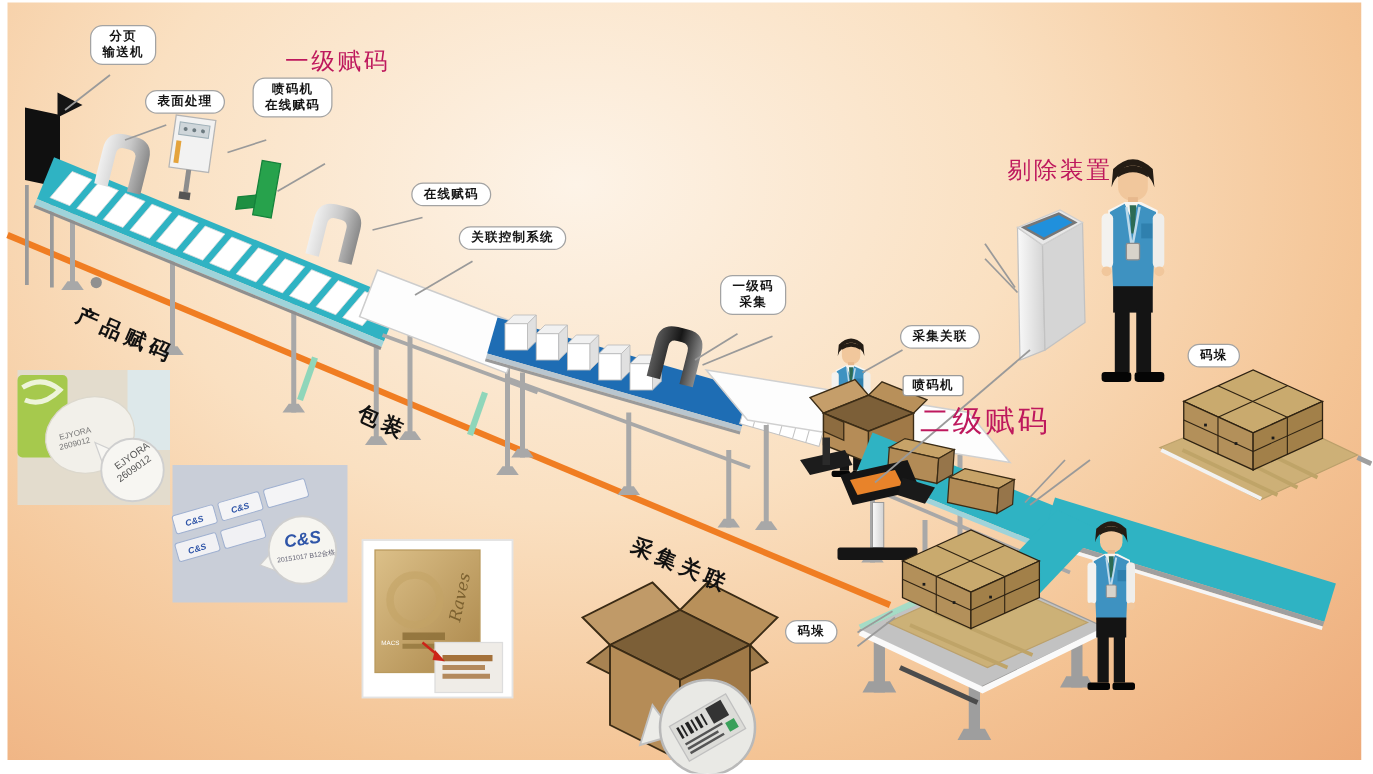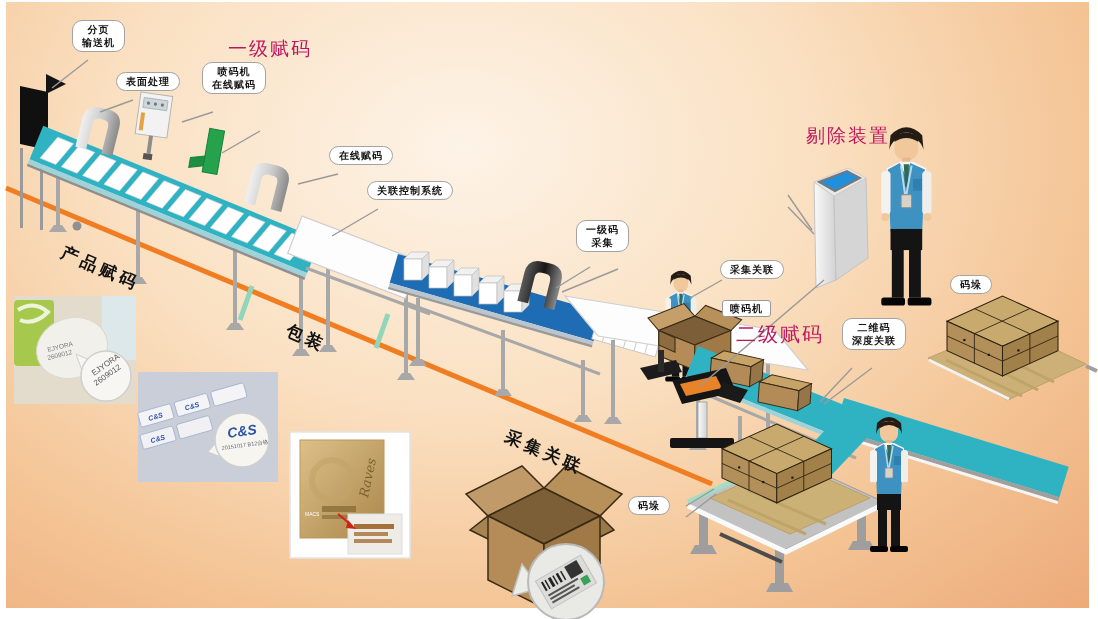--- a/index.html
+++ b/index.html
@@ -6,21 +6,21 @@
   .canvas{position:relative;width:1098px;height:619px;background:#ffffff;overflow:hidden;
           font-family:"Liberation Sans","DejaVu Sans",sans-serif;}
   .bg{position:absolute;left:6px;top:2px;right:9px;bottom:11px;
       background:radial-gradient(ellipse at 42% 24%, #fdf3e7 0%, #fae0c1 40%, #f4c495 72%, #edaa79 100%);}
   svg.scene{position:absolute;left:0;top:0;z-index:2;}
   .callout{position:absolute;z-index:4;background:#fff;border:1.5px solid #a3a3a3;border-radius:10px;
            padding:2px 9px;font-size:10px;font-weight:600;line-height:1.3;color:#151515;
            white-space:pre-line;text-align:center;letter-spacing:1px;}
   .plain{border-radius:3px;border:1px solid #9a9a9a;padding:1px 7px;}
   .red{position:absolute;z-index:4;color:#be185d;font-weight:normal;font-size:19px;letter-spacing:2px;}
-  .red.big{font-size:20px;}
+  .red.big{font-size:24px;}
   .flow{position:absolute;z-index:3;font-weight:bold;font-size:17px;color:#111;letter-spacing:4px;
         transform-origin:0 50%;}
 </style>
 </head>
 <body>
 
 <div class="canvas">
   <div class="bg"></div>
 
   <svg class="scene" width="1098" height="619" viewBox="0 0 1098 619">
@@ -400,22 +400,20 @@
 输送机</div>
   <div class="callout" style="left:116px;top:72px">表面处理</div>
   <div class="callout" style="left:202px;top:62px">喷码机
 在线赋码</div>
   <div class="callout" style="left:329px;top:146px">在线赋码</div>
   <div class="callout" style="left:367px;top:181px">关联控制系统</div>
   <div class="callout" style="left:576px;top:220px">一级码
 采集</div>
   <div class="callout" style="left:720px;top:260px">采集关联</div>
   <div class="callout plain" style="left:722px;top:300px">喷码机</div>
-  <div class="callout" style="left:842px;top:318px">二维码
-深度关联</div>
   <div class="callout" style="left:950px;top:275px">码垛</div>
   <div class="callout" style="left:628px;top:496px">码垛</div>
 
   <div class="red" style="left:228px;top:36px">一级赋码</div>
   <div class="red" style="left:806px;top:123px">剔除装置</div>
   <div class="red big" style="left:736px;top:321px">二级赋码</div>
 
   <div class="flow" style="left:62px;top:240px;transform:rotate(23.5deg)">产品赋码</div>
   <div class="flow" style="left:287px;top:318px;transform:rotate(24deg)">包装</div>
   <div class="flow" style="left:506px;top:424px;transform:rotate(23.5deg)">采集关联</div>

